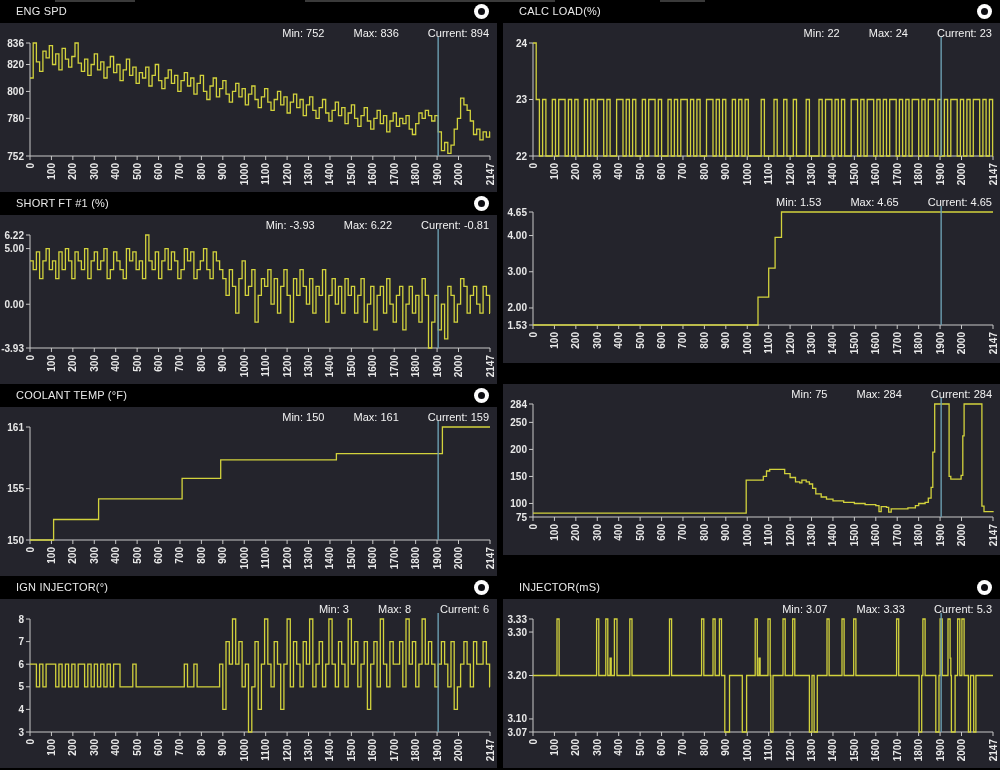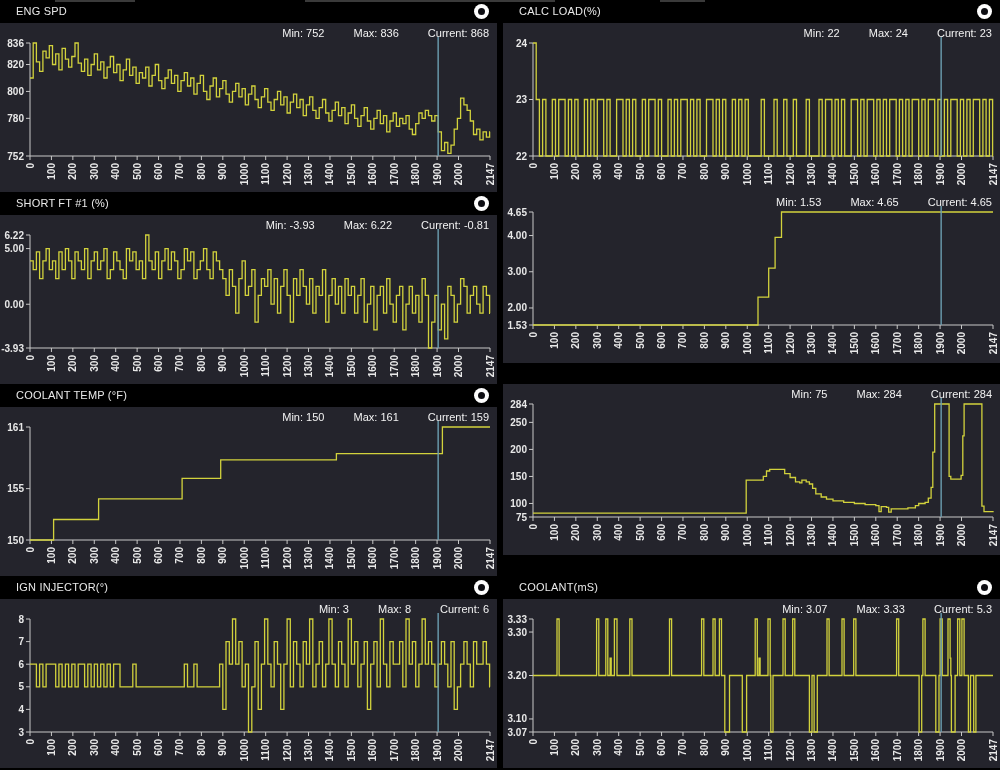--- a/index.html
+++ b/index.html
@@ -1,21 +1,21 @@
 <!DOCTYPE html>
 <html><head>
 <meta charset="utf-8">
 <style>
   html,body{margin:0;padding:0;background:#000;}
   body{width:1000px;height:770px;overflow:hidden;font-family:"Liberation Sans",sans-serif;position:relative;}
   .grid{position:absolute;top:0;left:0;width:1000px;height:770px;display:grid;
         grid-template-columns:497px 497px;grid-template-rows:repeat(4,192px);column-gap:6px;}
   .cell{display:flex;flex-direction:column;}
   .hdr{height:23px;background:#000;display:flex;align-items:center;justify-content:space-between;
-       padding:0 8px 0 16px;box-sizing:border-box;}
+       padding:0 8px 0 4px;box-sizing:border-box;margin-left:12px;}
   .title{color:#e9e9e9;font-size:11px;letter-spacing:.2px;white-space:nowrap;}
   .rec{width:15px;height:15px;border-radius:50%;background:#fdfdfd;position:relative;flex:0 0 auto;cursor:pointer;}
   .rec::after{content:"";position:absolute;inset:4px;border-radius:50%;background:#0d0d12;}
   .body{height:171px;background:#24242c;position:relative;}
   .stats{position:absolute;top:4px;right:8px;color:#f2f2f2;font-size:11px;white-space:nowrap;z-index:2;}
   .stats b{font-weight:normal;}
   .stats .grp{margin-left:26px;}
   .stats .grp:first-child{margin-left:0;text-align:center;}
   svg{position:absolute;top:0;left:0;}
   .topline{position:absolute;top:0;left:0;width:1000px;height:2px;z-index:3;}
@@ -34,21 +34,21 @@
 
   <div class="cell">
     <div class="hdr">
       <span class="title">ENG SPD</span>
       <span class="rec"></span>
     </div>
     <div class="body">
       <div class="stats">
         <span class="grp"><b>Min:</b> <b>752</b></span>
         <span class="grp"><b>Max:</b> <b>836</b></span>
-        <span class="grp"><b>Current:</b> <b>868</b></span>
+        <span class="grp"><b>Current:</b> <b>894</b></span>
       </div>
       <svg width="497" height="171" viewBox="0 0 497 171">
           <line x1="30" y1="20" x2="30" y2="133" stroke="#c8c8c8" stroke-width="1"></line>
           <line x1="30" y1="133" x2="490" y2="133" stroke="#c8c8c8" stroke-width="1"></line>
           <line x1="26" y1="20" x2="30" y2="20" stroke="#c8c8c8" stroke-width="1"></line>
           <text x="24" y="23.5" text-anchor="end" fill="#e8e8e8" font-size="10" font-weight="600" font-family="&quot;Liberation Sans&quot;,sans-serif">836</text>
           <line x1="26" y1="41.52380952380952" x2="30" y2="41.52380952380952" stroke="#c8c8c8" stroke-width="1"></line>
           <text x="24" y="45.02380952380952" text-anchor="end" fill="#e8e8e8" font-size="10" font-weight="600" font-family="&quot;Liberation Sans&quot;,sans-serif">820</text>
           <line x1="26" y1="68.42857142857142" x2="30" y2="68.42857142857142" stroke="#c8c8c8" stroke-width="1"></line>
           <text x="24" y="71.92857142857142" text-anchor="end" fill="#e8e8e8" font-size="10" font-weight="600" font-family="&quot;Liberation Sans&quot;,sans-serif">800</text>
@@ -531,21 +531,21 @@
           <line x1="490" y1="133" x2="490" y2="137" stroke="#c8c8c8" stroke-width="1"></line>
           <text transform="translate(493.5,140) rotate(-90)" text-anchor="end" fill="#e8e8e8" font-size="10" font-weight="600" font-family="&quot;Liberation Sans&quot;,sans-serif">2147</text>
           <path d="M30.0 65.2H33.2V65.2H36.4V87.8H39.6V65.2H42.9V87.8H46.1V65.2H49.3V65.2H52.5V65.2H55.7V87.8H58.9V65.2H62.1V87.8H65.4V65.2H68.6V87.8H71.8V65.2H75.0V87.8H78.2V65.2H81.4V65.2H84.6V87.8H87.8V65.2H91.1V87.8H94.3V65.2H97.5V87.8H100.7V65.2H103.9V87.8H107.1V65.2H110.3V87.8H113.6V65.2H116.8V65.2H120.0V87.8H123.2V87.8H126.4V87.8H129.6V87.8H132.8V65.2H136.1V87.8H139.3V87.8H142.5V87.8H145.7V87.8H148.9V87.8H152.1V87.8H155.3V87.8H158.6V87.8H161.8V87.8H165.0V87.8H168.2V87.8H171.4V87.8H174.6V87.8H177.8V87.8H181.0V87.8H184.3V65.2H187.5V87.8H190.7V87.8H193.9V65.2H197.1V87.8H200.3V87.8H203.5V87.8H206.8V87.8H210.0V87.8H213.2V87.8H216.4V87.8H219.6V65.2H222.8V110.4H226.0V42.6H229.3V65.2H232.5V20.0H235.7V65.2H238.9V42.6H242.1V87.8H245.3V65.2H248.5V133.0H251.8V87.8H255.0V42.6H258.2V110.4H261.4V65.2H264.6V20.0H267.8V65.2H271.0V87.8H274.2V42.6H277.5V65.2H280.7V110.4H283.9V65.2H287.1V20.0H290.3V87.8H293.5V42.6H296.7V65.2H300.0V87.8H303.2V42.6H306.4V65.2H309.6V20.0H312.8V87.8H316.0V65.2H319.2V42.6H322.5V87.8H325.7V65.2H328.9V20.0H332.1V65.2H335.3V87.8H338.5V42.6H341.7V65.2H345.0V87.8H348.2V20.0H351.4V65.2H354.6V42.6H357.8V87.8H361.0V65.2H364.2V42.6H367.4V110.4H370.7V65.2H373.9V42.6H377.1V87.8H380.3V20.0H383.5V65.2H386.7V87.8H389.9V42.6H393.2V65.2H396.4V65.2H399.6V42.6H402.8V87.8H406.0V20.0H409.2V65.2H412.4V42.6H415.7V87.8H418.9V65.2H422.1V20.0H425.3V65.2H428.5V42.6H431.7V65.2H434.9V87.8H438.2V65.2H441.4V42.6H444.6V65.2H447.8V87.8H451.0V42.6H454.2V110.4H457.4V87.8H460.6V65.2H463.9V42.6H467.1V65.2H470.3V87.8H473.5V42.6H476.7V65.2H479.9V65.2H483.1V42.6H486.4V65.2H489.6V87.8H490.0" fill="none" stroke="#d2d23c" stroke-width="1.3"></path>
           <line x1="438.15090824406144" y1="14" x2="438.15090824406144" y2="133" stroke="#6c9fb2" stroke-width="1.4"></line>
         </svg>
     </div>
   </div>
 
   <div class="cell">
     <div class="hdr">
-      <span class="title">COOLANT(mS)</span>
+      <span class="title">INJECTOR(mS)</span>
       <span class="rec"></span>
     </div>
     <div class="body">
       <div class="stats">
         <span class="grp"><b>Min:</b> <b>3.07</b></span>
         <span class="grp"><b>Max:</b> <b>3.33</b></span>
         <span class="grp"><b>Current:</b> <b>5.3</b></span>
       </div>
       <svg width="497" height="171" viewBox="0 0 497 171">
           <line x1="30" y1="20" x2="30" y2="133" stroke="#c8c8c8" stroke-width="1"></line>

